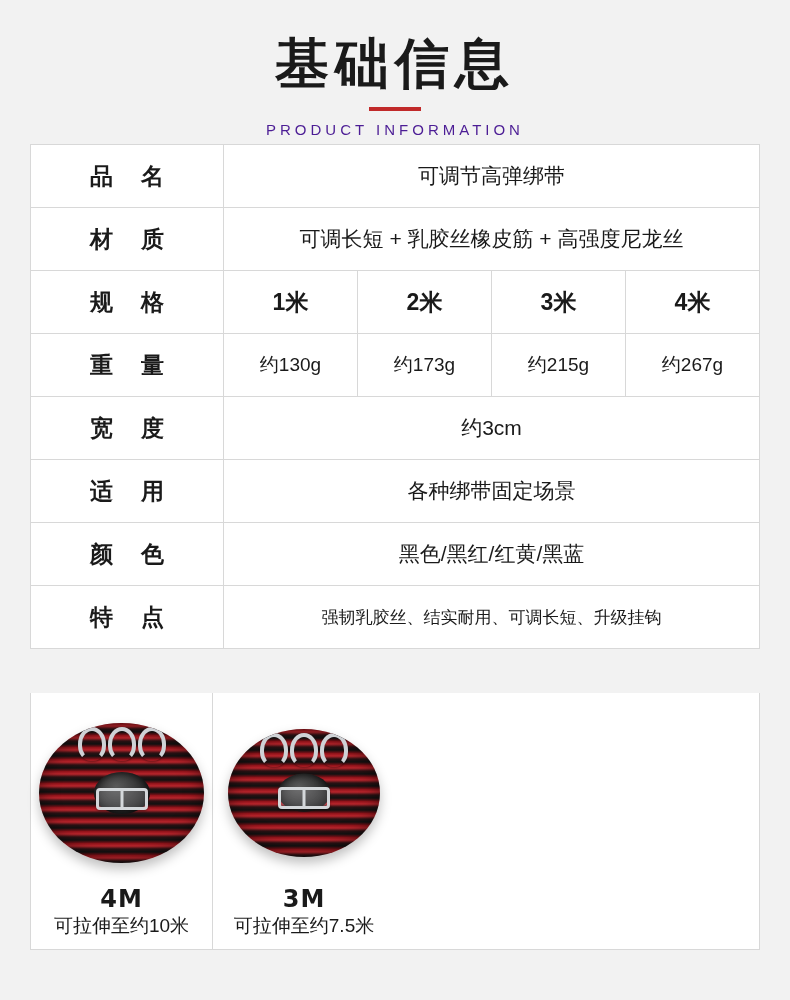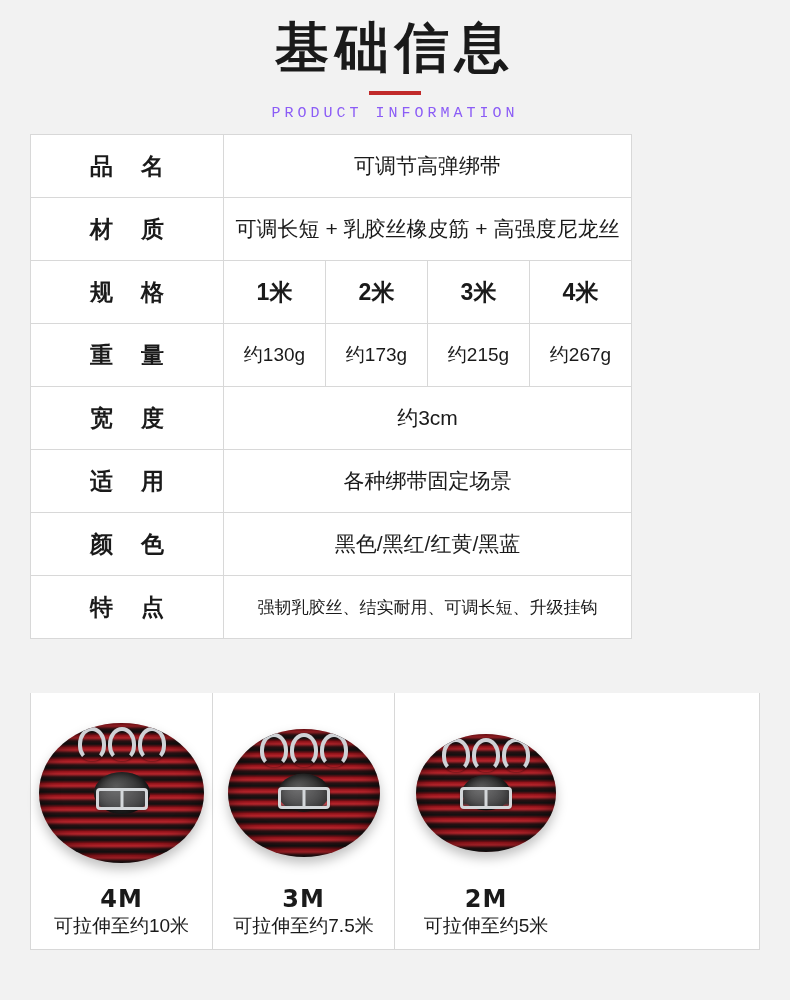--- a/index.html
+++ b/index.html
@@ -17,48 +17,48 @@
   .page {
     width: 790px;
     height: 1000px;
     position: relative;
     background: #f2f2f2;
     box-sizing: border-box;
   }
 
   
   .header {
-    padding-top: 18px;
+    padding-top: 34px;
     text-align: center;
   }
   .header-title {
     font-size: 54px;
     font-weight: 700;
     letter-spacing: 6px;
     color: #1a1a1a;
     line-height: 1.1;
     font-family: "DejaVu Sans", "Liberation Sans", sans-serif;
   }
   .header-rule {
     width: 52px;
     height: 4px;
     background: #c12a2a;
     margin: 14px auto 10px auto;
   }
   .header-sub {
     font-size: 15px;
     letter-spacing: 4px;
-    color: #8b5cf6;
-    font-family: Liberation Mono, monospace;
+    color: #4c1d95;
+    font-family: Liberation Sans, sans-serif;
   }
 
   
   .spec-table {
-    margin: 12px 30px 0 30px;
-    width: 602px;
+    margin: 6px 30px 0 30px;
+    width: 730px;
     border-collapse: collapse;
     background: #ffffff;
     table-layout: fixed;
   }
   .spec-table td {
     border: 1px solid #d8d8d8;
     height: 62px;
     font-size: 21px;
     text-align: center;
     vertical-align: middle;
@@ -282,31 +282,17 @@
             <div class="hook"></div>
             <div class="hook"></div>
           </div>
           <div class="buckle"></div>
         </div>
       </div>
       <div class="p-size">3M</div>
       <div class="p-desc">可拉伸至约7.5米</div>
     </div>
 
-    <div class="product">
-      <div class="coil-wrap">
-        <div class="coil" style="width:140px;height:118px;">
-          <div class="hooks">
-            <div class="hook"></div>
-            <div class="hook"></div>
-            <div class="hook"></div>
-          </div>
-          <div class="buckle"></div>
-        </div>
-      </div>
-      <div class="p-size">2M</div>
-      <div class="p-desc">可拉伸至约5米</div>
-    </div>
 
 
   </div>
 
 </div>
 
 </body></html>

